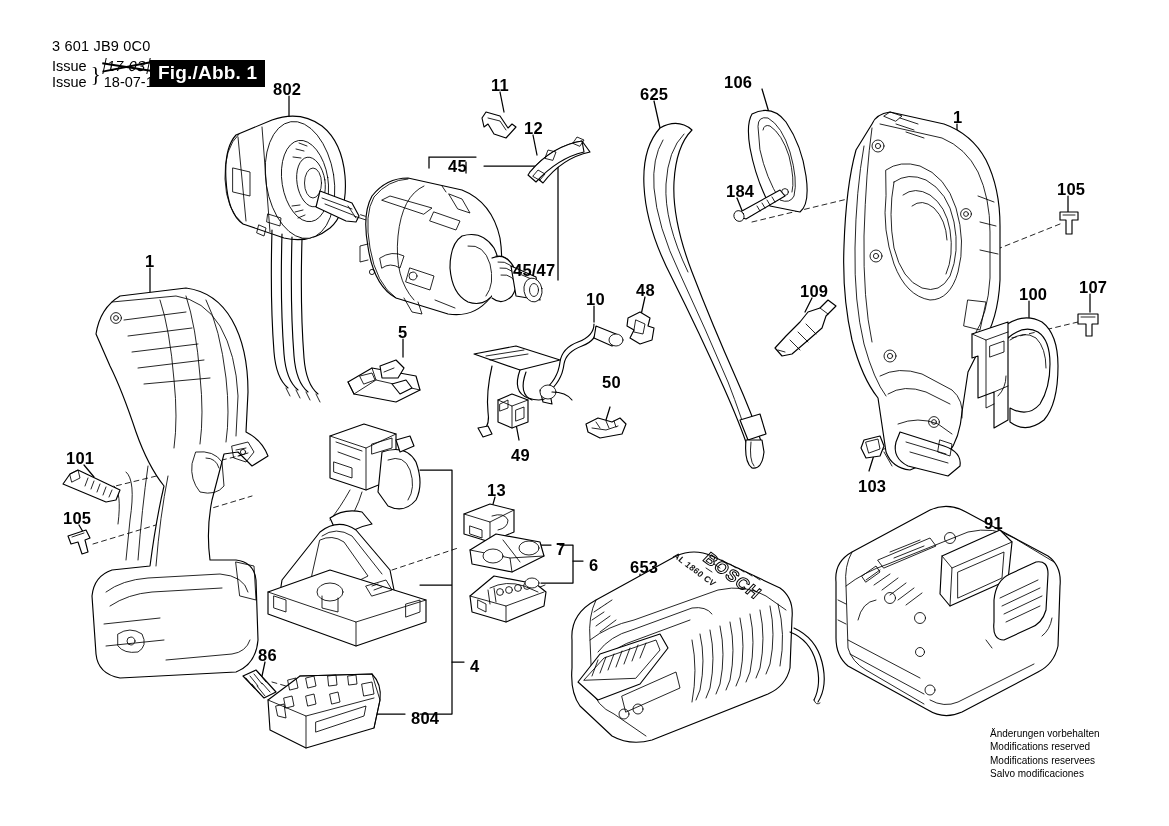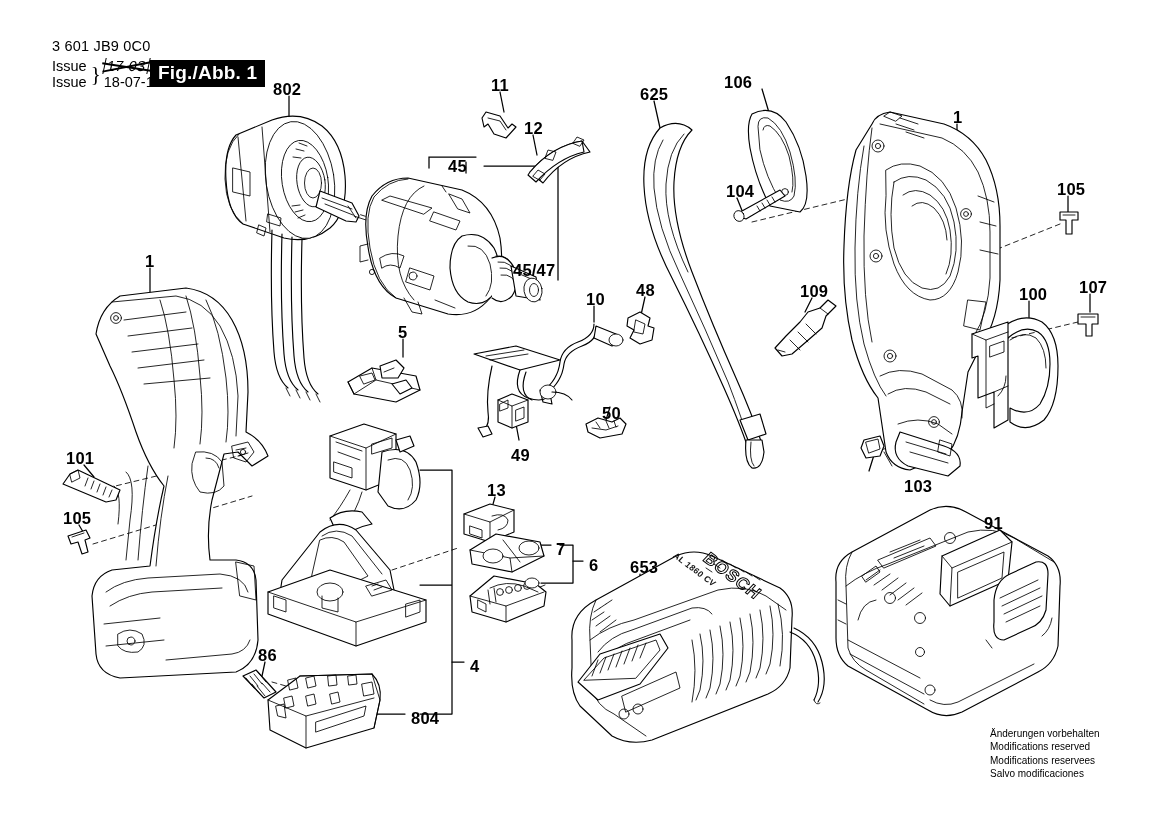--- a/index.html
+++ b/index.html
@@ -540,30 +540,30 @@
 <div class="figbadge">Fig./Abb. 1</div>
 
 <div id="callout-layer">
     <div class="cal" style="left: 273px; top: 80px;">802</div>
     <div class="cal" style="left: 491px; top: 76px;">11</div>
     <div class="cal" style="left: 524px; top: 119px;">12</div>
     <div class="cal" style="left: 448px; top: 157px;">45</div>
     <div class="cal" style="left: 513px; top: 261px;">45/47</div>
     <div class="cal" style="left: 640px; top: 85px;">625</div>
     <div class="cal" style="left: 724px; top: 73px;">106</div>
-    <div class="cal" style="left: 726px; top: 182px;">104</div>
+    <div class="cal" style="left: 726px; top: 182px;">184</div>
     <div class="cal" style="left: 953px; top: 108px;">1</div>
     <div class="cal" style="left: 1057px; top: 180px;">105</div>
     <div class="cal" style="left: 800px; top: 282px;">109</div>
     <div class="cal" style="left: 1019px; top: 285px;">100</div>
     <div class="cal" style="left: 1079px; top: 278px;">107</div>
-    <div class="cal" style="left: 858px; top: 477px; margin-left: 46px;">103</div>
+    <div class="cal" style="left: 858px; top: 477px;">103</div>
     <div class="cal" style="left: 586px; top: 290px;">10</div>
     <div class="cal" style="left: 636px; top: 281px;">48</div>
-    <div class="cal" style="left: 602px; top: 404px;">50</div>
+    <div class="cal" style="left: 602px; top: 373px;">50</div>
     <div class="cal" style="left: 511px; top: 446px;">49</div>
     <div class="cal" style="left: 398px; top: 323px;">5</div>
     <div class="cal" style="left: 145px; top: 252px;">1</div>
     <div class="cal" style="left: 66px; top: 449px;">101</div>
     <div class="cal" style="left: 63px; top: 509px;">105</div>
     <div class="cal" style="left: 258px; top: 646px;">86</div>
     <div class="cal" style="left: 411px; top: 709px;">804</div>
     <div class="cal" style="left: 470px; top: 657px;">4</div>
     <div class="cal" style="left: 487px; top: 481px;">13</div>
     <div class="cal" style="left: 556px; top: 540px;">7</div>

